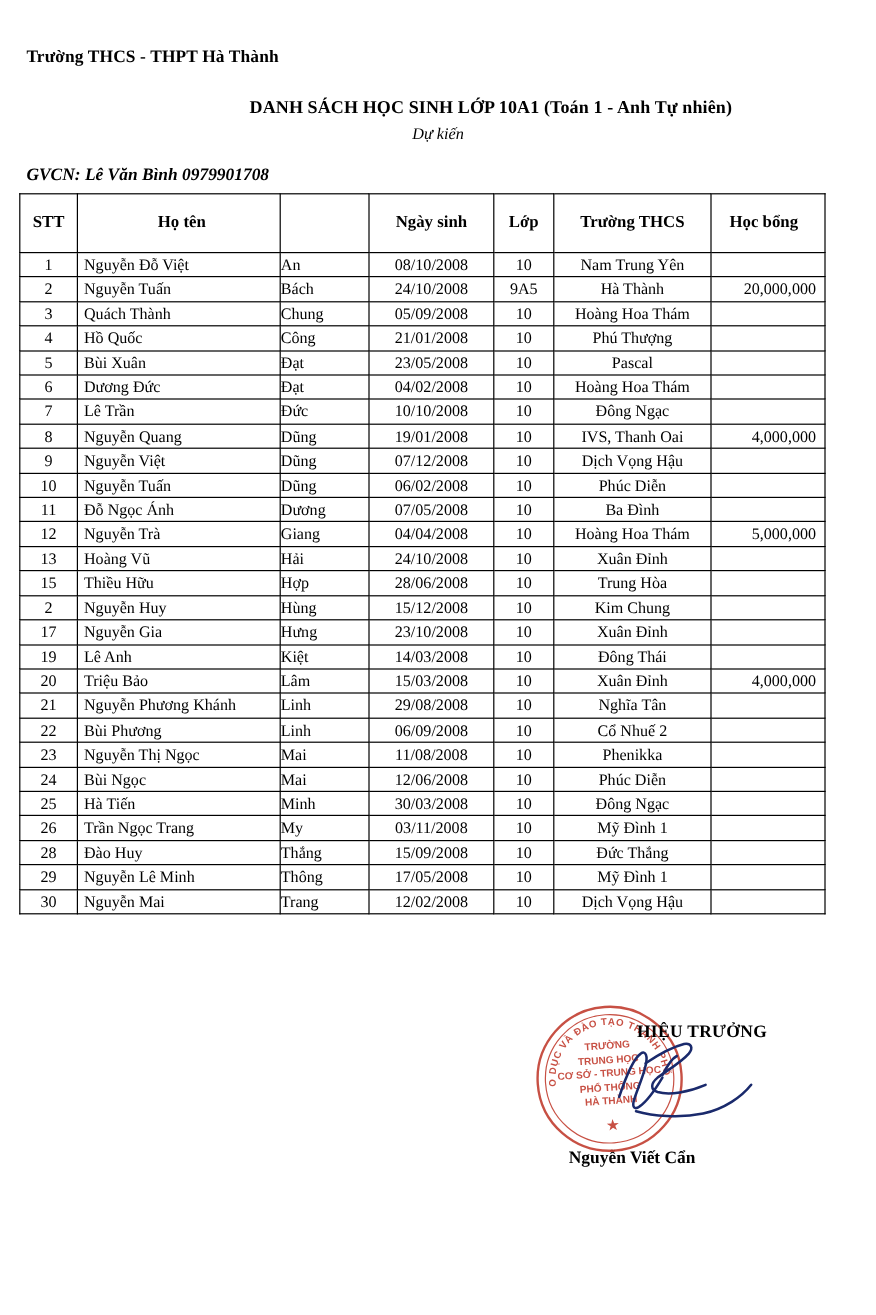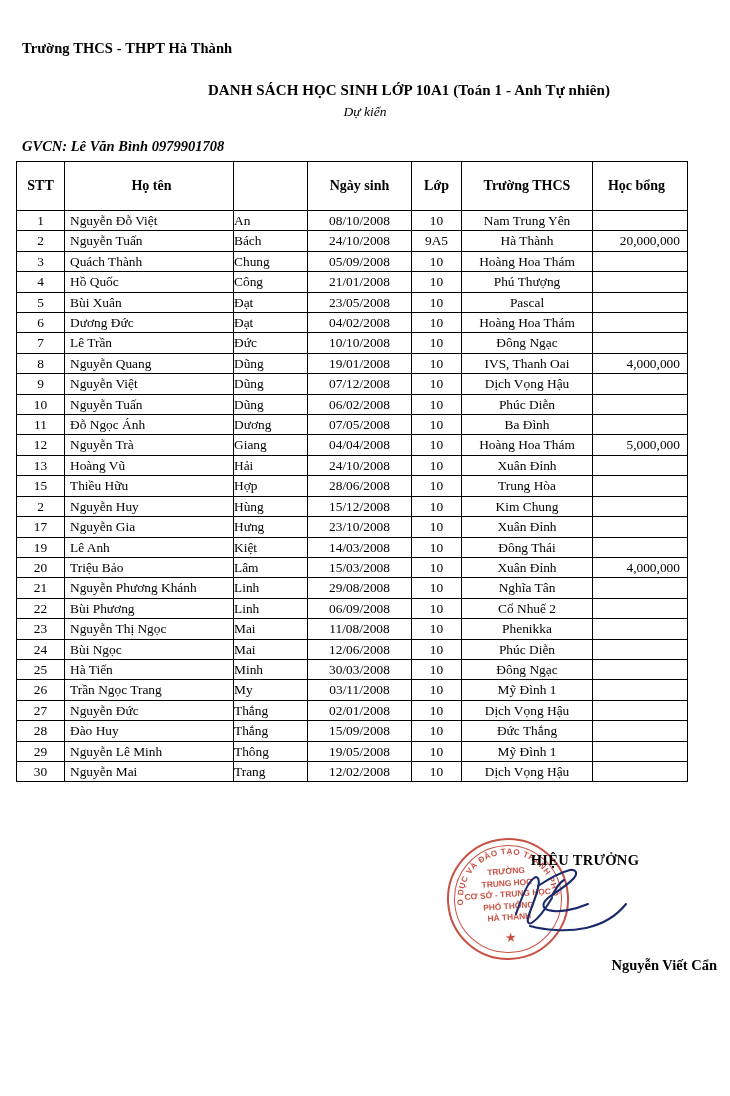--- a/index.html
+++ b/index.html
@@ -121,24 +121,24 @@
   }
   .sig-title {
     font-size: 14.5px;
     font-weight: bold;
     letter-spacing: 0.3px;
     position: relative;
     z-index: 3;
   }
   .sig-name {
     position: absolute;
-    left: 17px;
+    left: 4px;
     top: 105px;
     width: 230px;
-    text-align: right;
+    text-align: left;
     font-size: 14.5px;
     font-weight: bold;
   }
 
   
   .stamp {
     position: absolute;
     left: 447px;
     top: 838px;
     width: 118px;
@@ -438,42 +438,33 @@
           <tr>
             <td class="c-stt">26</td>
             <td class="c-family">Trần Ngọc Trang</td>
             <td class="c-given">My</td>
             <td class="c-dob">03/11/2008</td>
             <td class="c-class">10</td>
             <td class="c-school">Mỹ Đình 1</td>
             <td class="c-fund"></td>
           </tr>
           <tr>
-            <td class="c-stt">27</td>
-            <td class="c-family">Nguyễn Đức</td>
-            <td class="c-given">Thắng</td>
-            <td class="c-dob">02/01/2008</td>
-            <td class="c-class">10</td>
-            <td class="c-school">Dịch Vọng Hậu</td>
-            <td class="c-fund"></td>
-          </tr>
-          <tr>
             <td class="c-stt">28</td>
             <td class="c-family">Đào Huy</td>
             <td class="c-given">Thắng</td>
             <td class="c-dob">15/09/2008</td>
             <td class="c-class">10</td>
             <td class="c-school">Đức Thắng</td>
             <td class="c-fund"></td>
           </tr>
           <tr>
             <td class="c-stt">29</td>
             <td class="c-family">Nguyễn Lê Minh</td>
             <td class="c-given">Thông</td>
-            <td class="c-dob">19/05/2008</td>
+            <td class="c-dob">17/05/2008</td>
             <td class="c-class">10</td>
             <td class="c-school">Mỹ Đình 1</td>
             <td class="c-fund"></td>
           </tr>
           <tr>
             <td class="c-stt">30</td>
             <td class="c-family">Nguyễn Mai</td>
             <td class="c-given">Trang</td>
             <td class="c-dob">12/02/2008</td>
             <td class="c-class">10</td>

